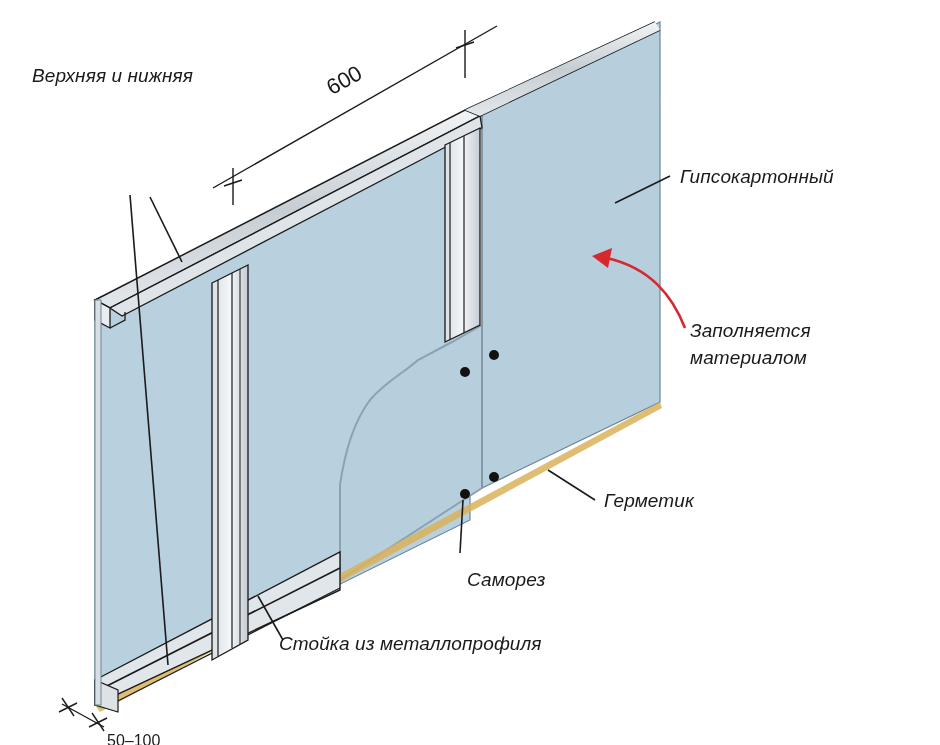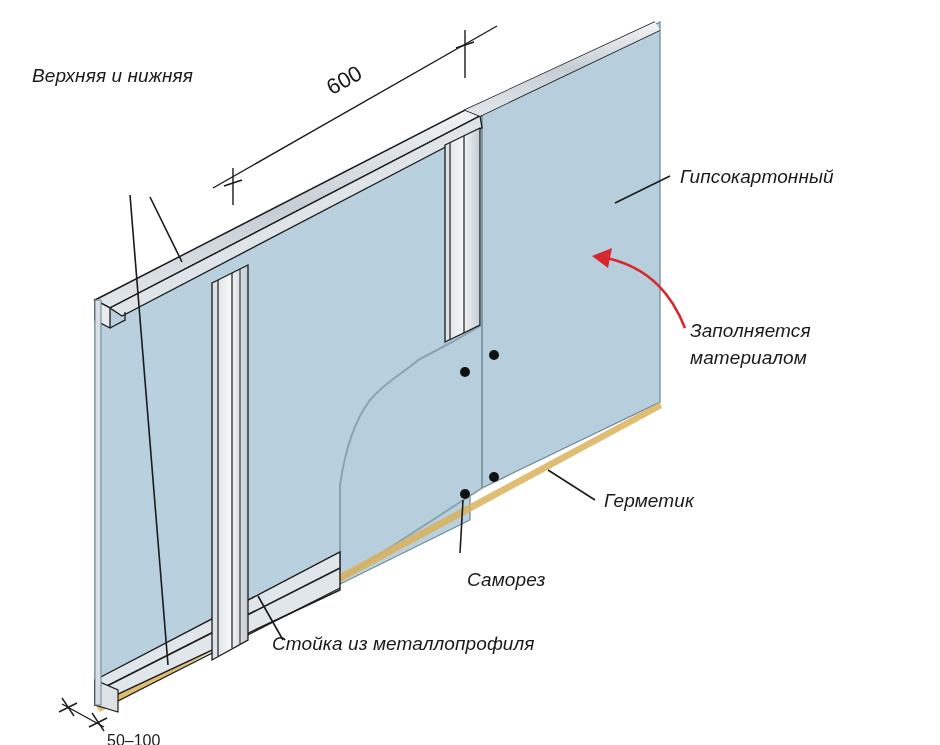--- a/index.html
+++ b/index.html
@@ -117,20 +117,20 @@
   </div>
 
   <div class="lbl" style="left:604px;top:487px;">
     <span>Герметик</span>
   </div>
 
   <div class="lbl" style="left:467px;top:538px;margin-top:28px;">
     <span>Саморез</span>
   </div>
 
-  <div class="lbl" style="left:272px;top:630px;">
+  <div class="lbl" style="left:279px;top:630px;">
     <span>Стойка из металлопрофиля</span>
   </div>
 
   <div class="dim" style="left:322px;top:78px;transform:rotate(-29deg);transform-origin:left top;">600</div>
 
   <div class="dim" style="left:107px;top:732px;font-size:16px;">50–100</div>
 </div>
 
 </body></html>

